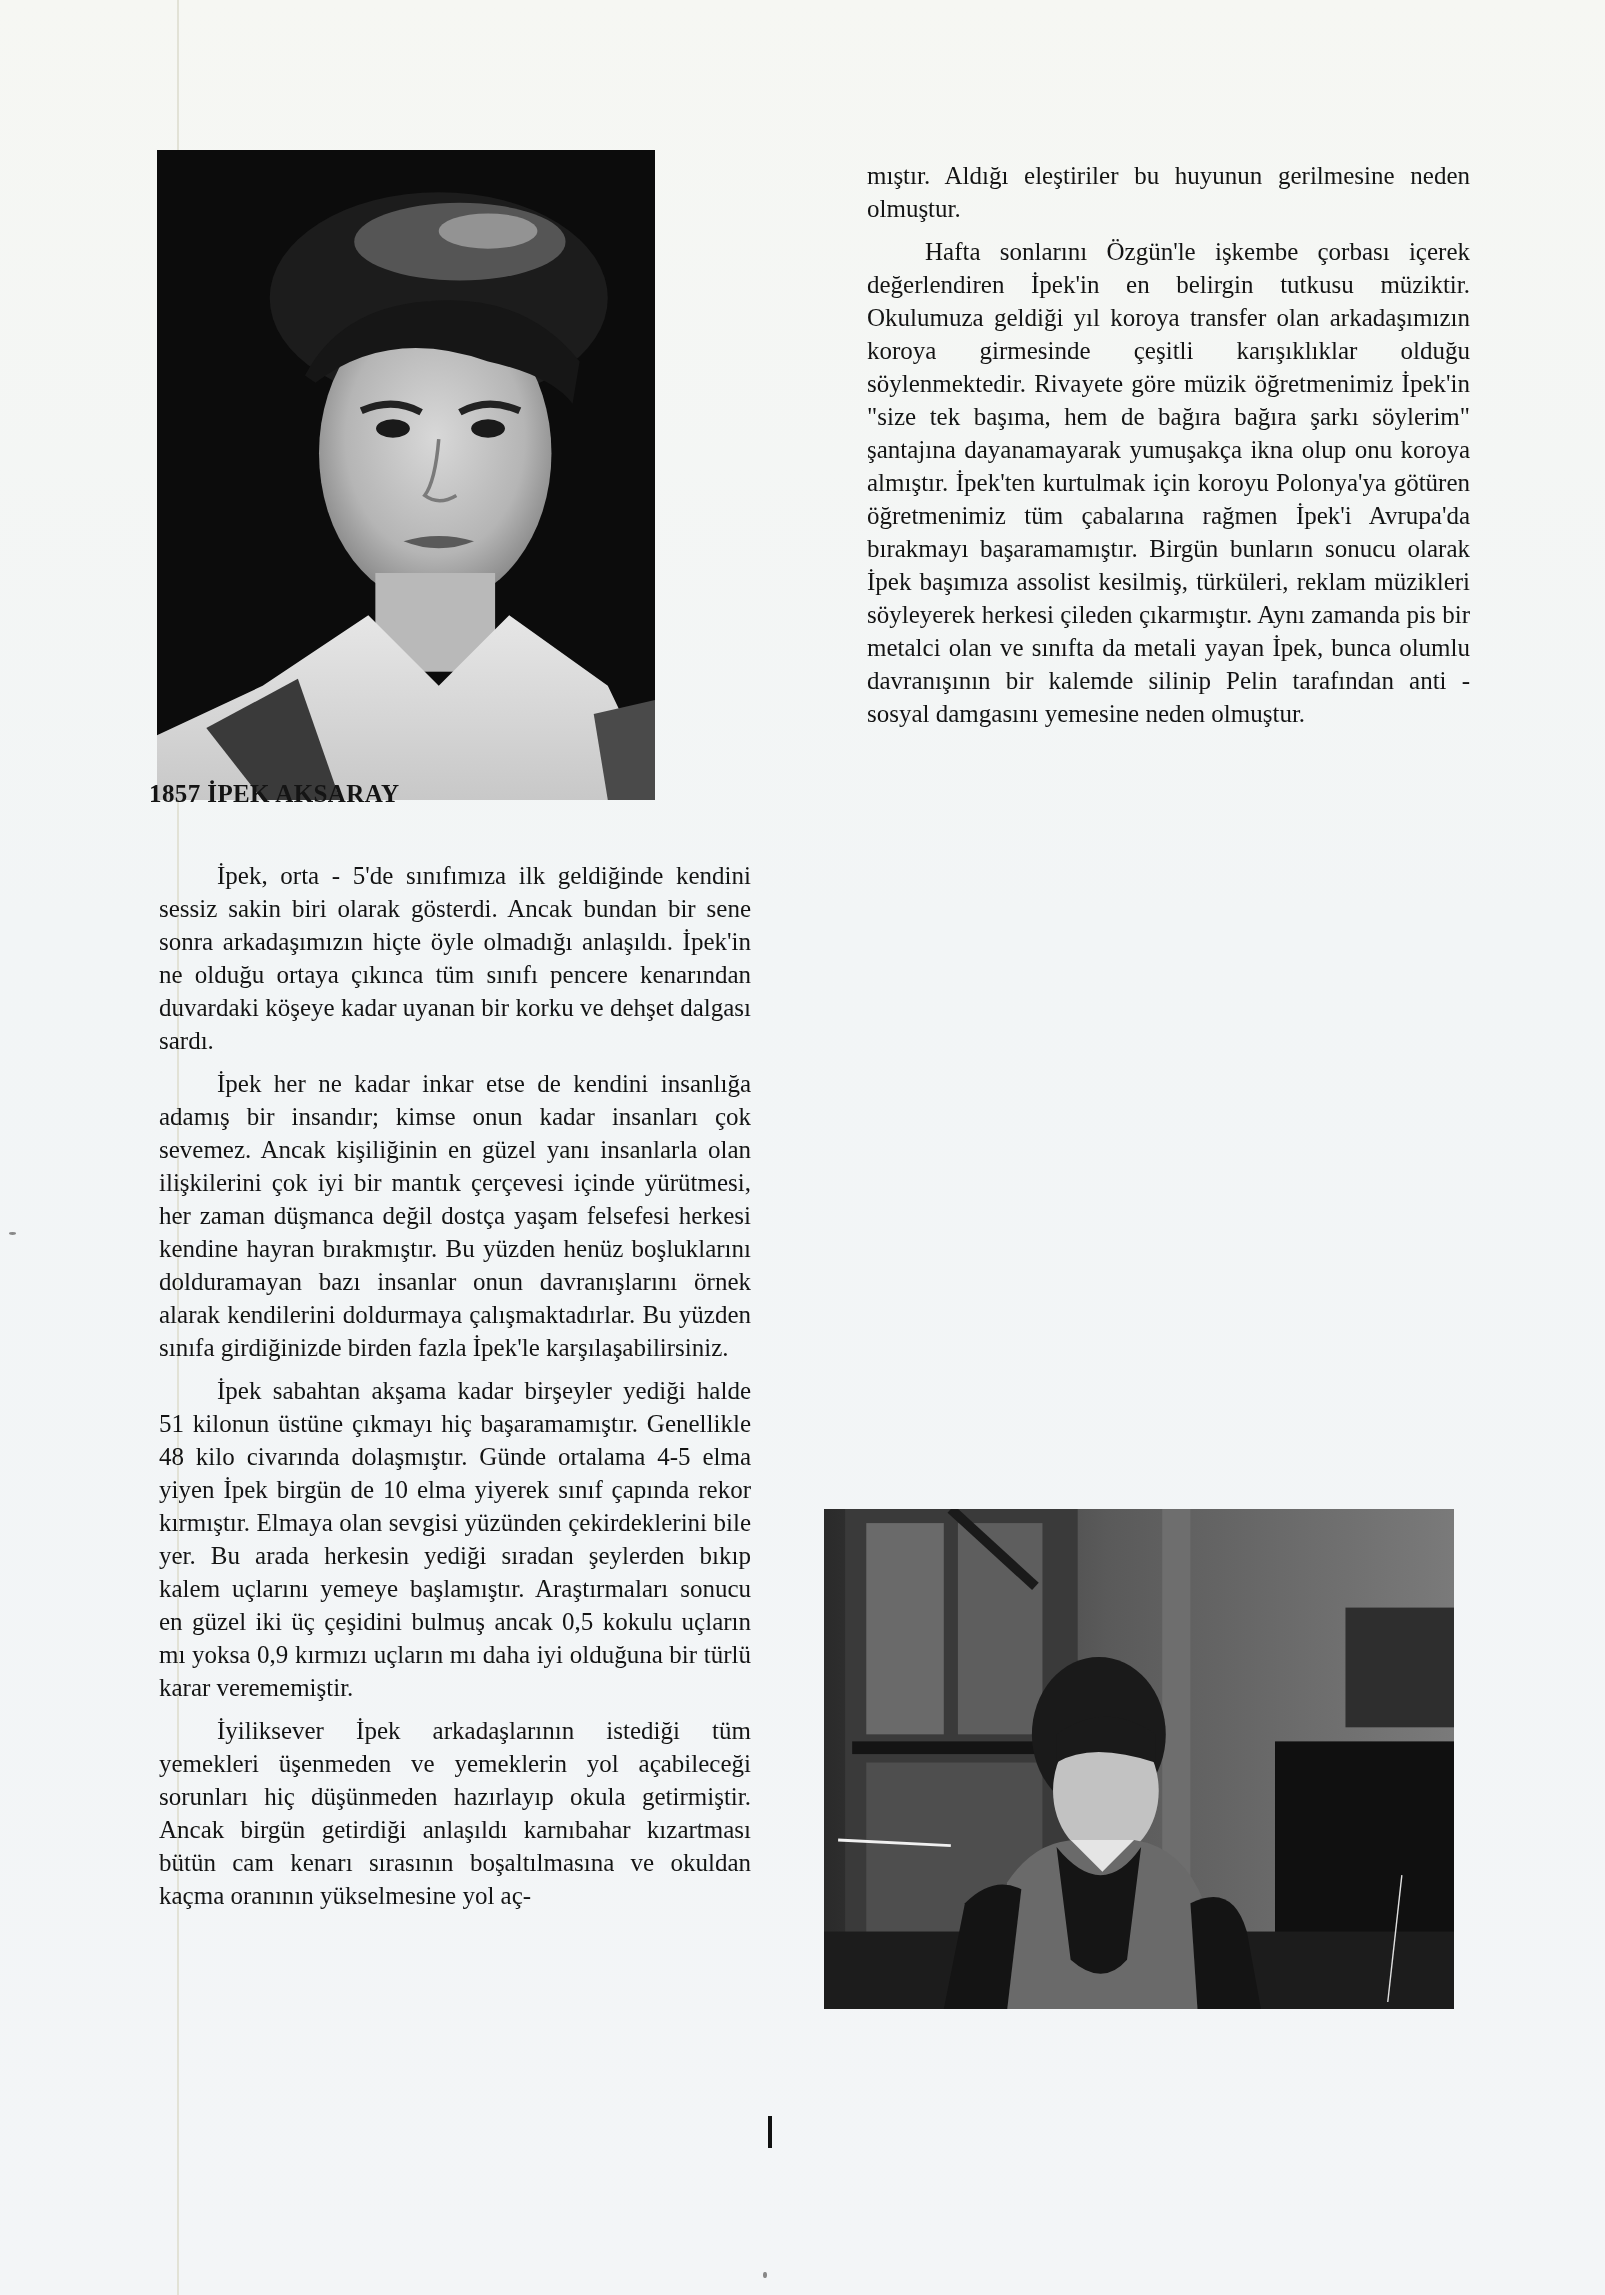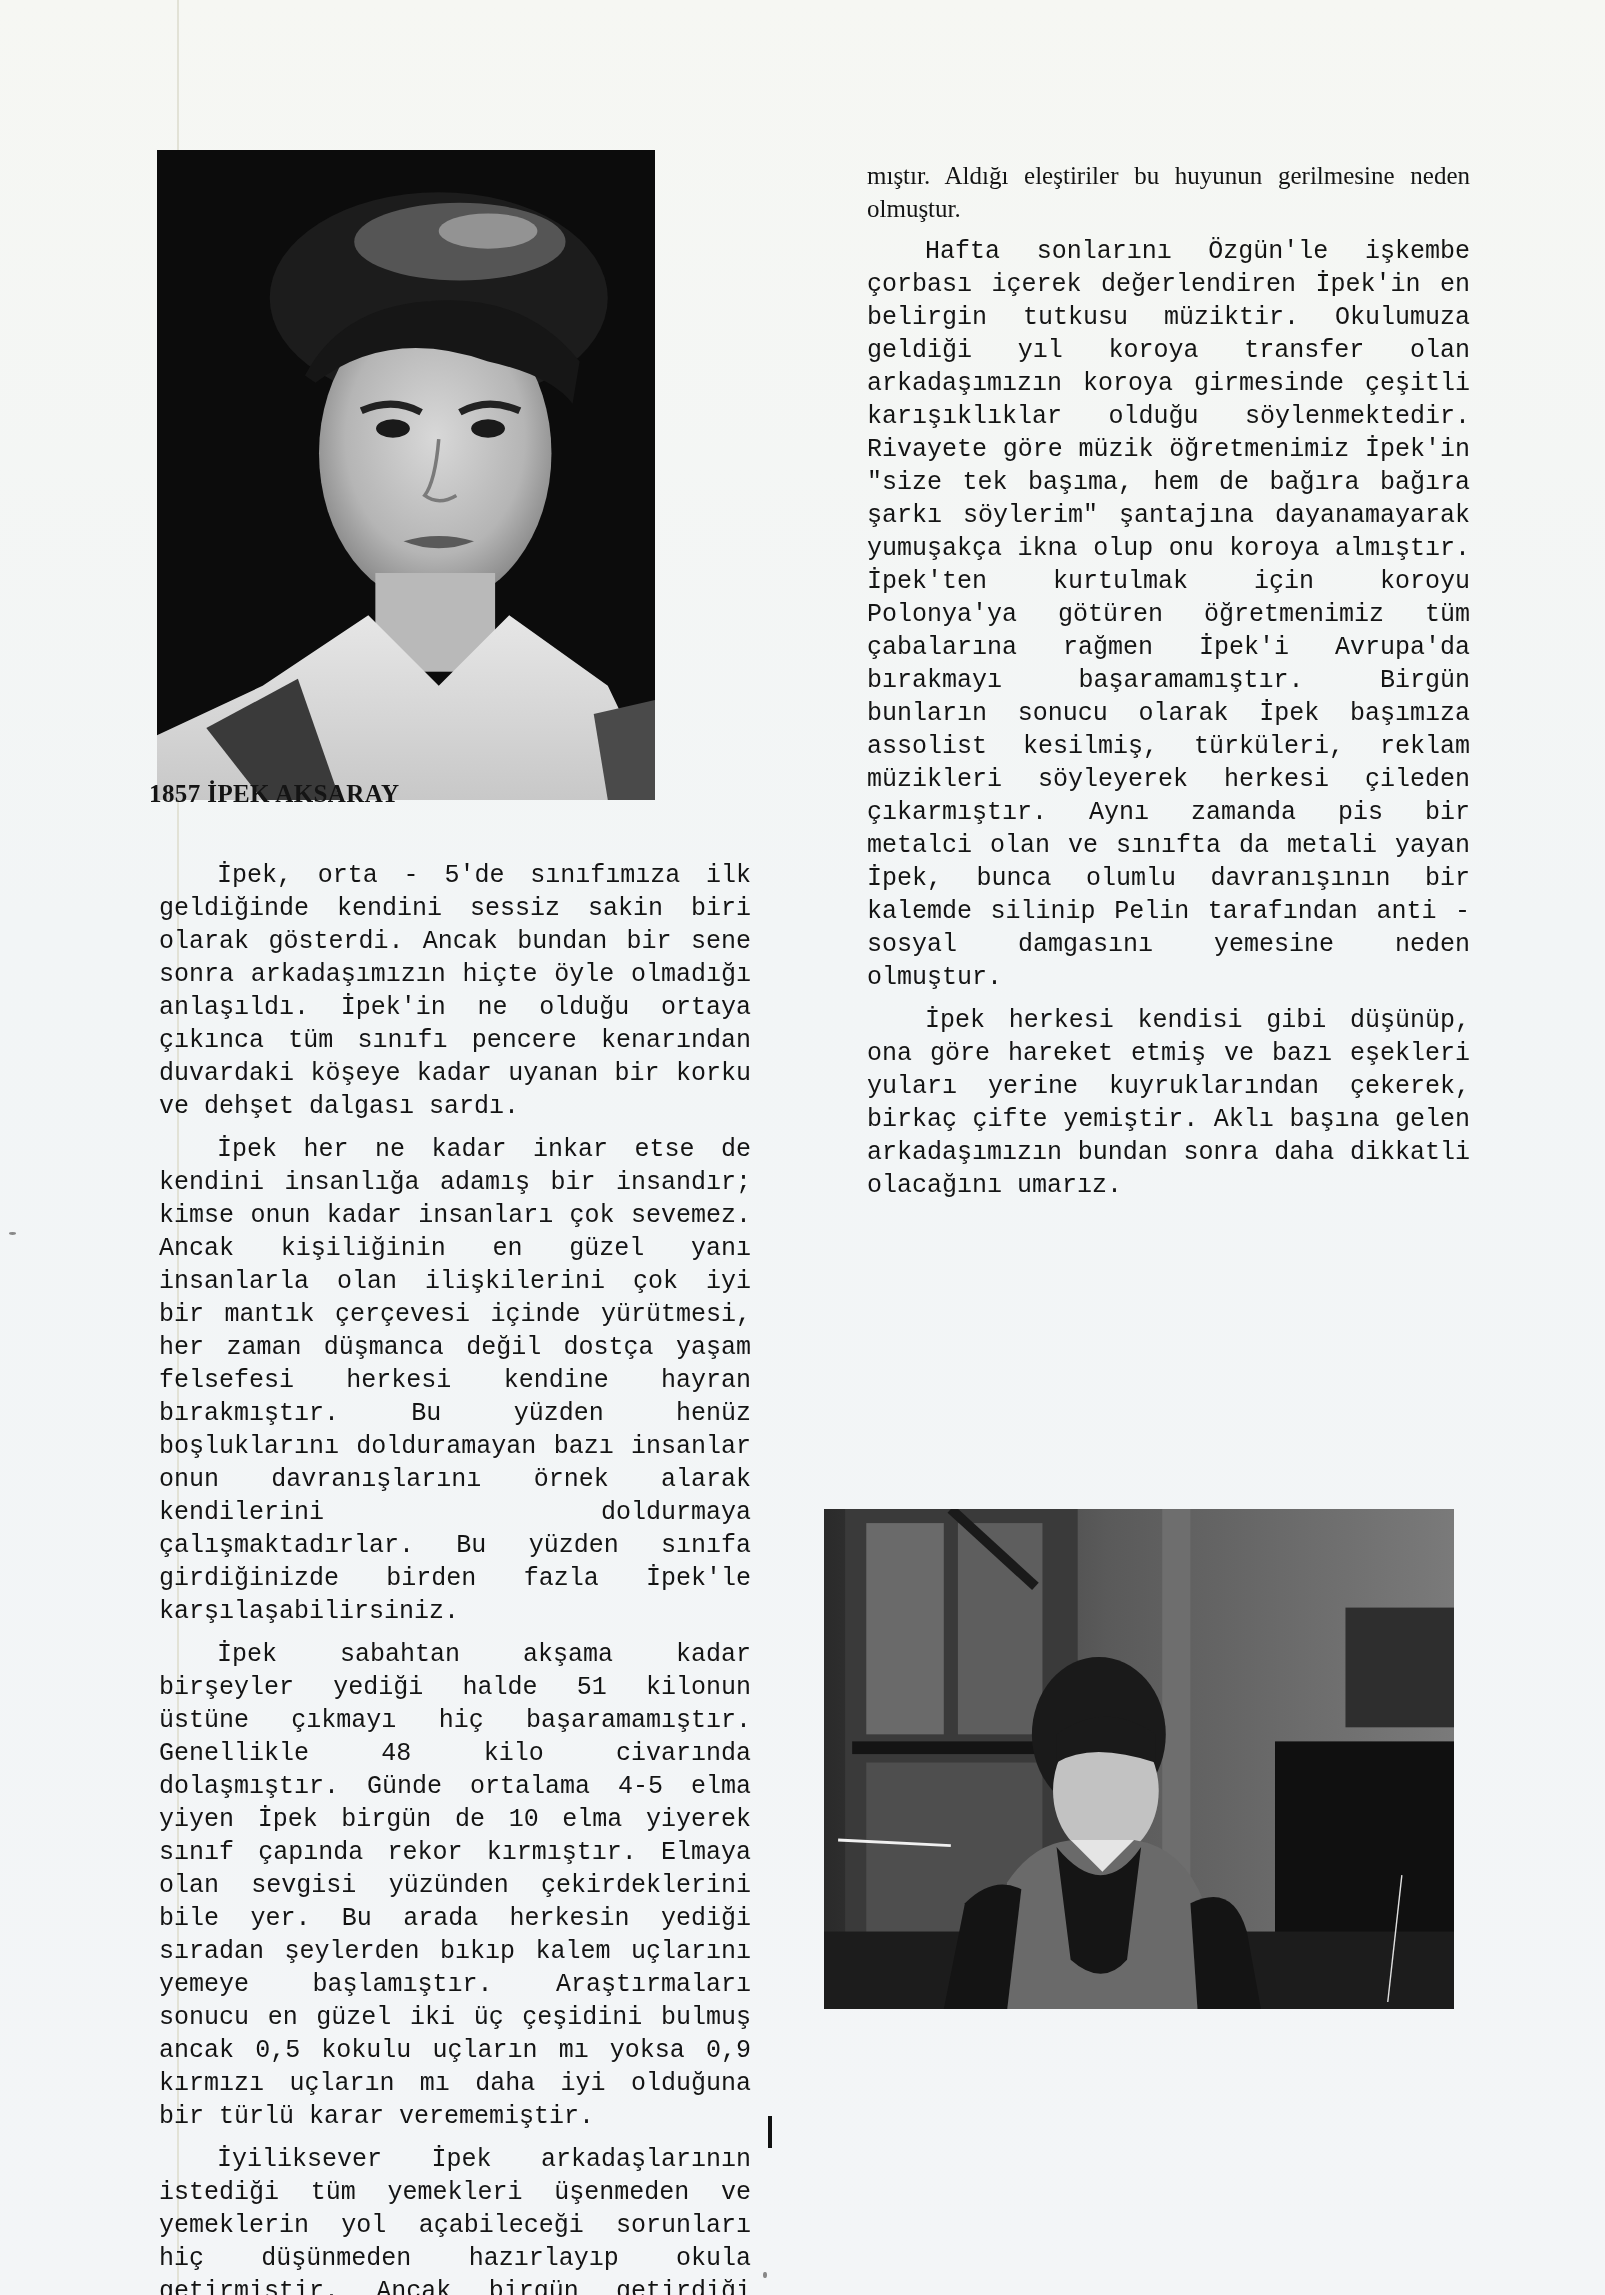--- a/index.html
+++ b/index.html
@@ -29,21 +29,21 @@
   
   .col {
     position: absolute;
     font-size: 25px;
     line-height: 33px;
     text-align: justify;
   }
   .col-left { left: 149px; top: 777px; width: 612px; }
   .col-right { left: 857px; top: 149px; width: 623px; }
   .col p { margin: 10px; text-indent: 0; }
-  .col p.indent { text-indent: 58px; font-family: Liberation Mono, monospace; }
+  .col p.indent { text-indent: 58px; }
   .col p.gap { margin-top: 4.2px; }
 
   .title {
     font-size: 25px; letter-spacing: 0.4px; margin: 0 0 49px 0;
     text-align: left;
   }
   .end-mark {
     position: absolute; left: 768px; top: 2116px; width: 4.2px; height: 32px;
     background: #111;
   }
@@ -100,21 +100,20 @@
     <p class="indent gap">İpek, orta - 5'de sınıfımıza ilk geldiğinde kendini sessiz sakin biri olarak gösterdi. Ancak bundan bir sene sonra arkadaşımızın hiçte öyle olmadığı anlaşıldı. İpek'in ne olduğu ortaya çıkınca tüm sınıfı pencere kenarından duvardaki köşeye kadar uyanan bir korku ve dehşet dalgası sardı.</p>
     <p class="indent gap">İpek her ne kadar inkar etse de kendini insanlığa adamış bir insandır; kimse onun kadar insanları çok sevemez. Ancak kişiliğinin en güzel yanı insanlarla olan ilişkilerini çok iyi bir mantık çerçevesi içinde yürütmesi, her zaman düşmanca değil dostça yaşam felsefesi herkesi kendine hayran bırakmıştır. Bu yüzden henüz boşluklarını dolduramayan bazı insanlar onun davranışlarını örnek alarak kendilerini doldurmaya çalışmaktadırlar. Bu yüzden sınıfa girdiğinizde birden fazla İpek'le karşılaşabilirsiniz.</p>
     <p class="indent gap">İpek sabahtan akşama kadar birşeyler yediği halde 51 kilonun üstüne çıkmayı hiç başaramamıştır. Genellikle 48 kilo civarında dolaşmıştır. Günde ortalama 4-5 elma yiyen İpek birgün de 10 elma yiyerek sınıf çapında rekor kırmıştır. Elmaya olan sevgisi yüzünden çekirdeklerini bile yer. Bu arada herkesin yediği sıradan şeylerden bıkıp kalem uçlarını yemeye başlamıştır. Araştırmaları sonucu en güzel iki üç çeşidini bulmuş ancak 0,5 kokulu uçların mı yoksa 0,9 kırmızı uçların mı daha iyi olduğuna bir türlü karar verememiştir.</p>
     <p class="indent gap">İyiliksever İpek arkadaşlarının istediği tüm yemekleri üşenmeden ve yemeklerin yol açabileceği sorunları hiç düşünmeden hazırlayıp okula getirmiştir. Ancak birgün getirdiği anlaşıldı karnıbahar kızartması bütün cam kenarı sırasının boşaltılmasına ve okuldan kaçma oranının yükselmesine yol aç-</p>
   </div>
   <div class="end-mark"></div>
 
   <div class="col col-right">
     <p>mıştır. Aldığı eleştiriler bu huyunun gerilmesine neden olmuştur.</p>
     <p class="indent gap">Hafta sonlarını Özgün'le işkembe çorbası içerek değerlendiren İpek'in en belirgin tutkusu müziktir. Okulumuza geldiği yıl koroya transfer olan arkadaşımızın koroya girmesinde çeşitli karışıklıklar olduğu söylenmektedir. Rivayete göre müzik öğretmenimiz İpek'in "size tek başıma, hem de bağıra bağıra şarkı söylerim" şantajına dayanamayarak yumuşakça ikna olup onu koroya almıştır. İpek'ten kurtulmak için koroyu Polonya'ya götüren öğretmenimiz tüm çabalarına rağmen İpek'i Avrupa'da bırakmayı başaramamıştır. Birgün bunların sonucu olarak İpek başımıza assolist kesilmiş, türküleri, reklam müzikleri söyleyerek herkesi çileden çıkarmıştır. Aynı zamanda pis bir metalci olan ve sınıfta da metali yayan İpek, bunca olumlu davranışının bir kalemde silinip Pelin tarafından anti - sosyal damgasını yemesine neden olmuştur.</p>
-    <p class="indent gap">İpek herkesi kendisi gibi düşünüp, ona göre hareket etmiş ve bazı eşekleri yuları yerine kuyruklarından çekerek, birkaç çifte yemiştir. Aklı başına gelen arkadaşımızın bundan sonra daha dikkatli olacağını umarız.</p>
   </div>
 
   <div class="photo photo-classroom">
     <svg viewBox="0 0 894 710" preserveAspectRatio="none">
       <defs>
         <linearGradient id="wallG" x1="0" y1="0" x2="1" y2="0">
           <stop offset="0%" stop-color="#2a2a2a"></stop>
           <stop offset="45%" stop-color="#5a5a5a"></stop>
           <stop offset="100%" stop-color="#7a7a7a"></stop>
         </linearGradient>

